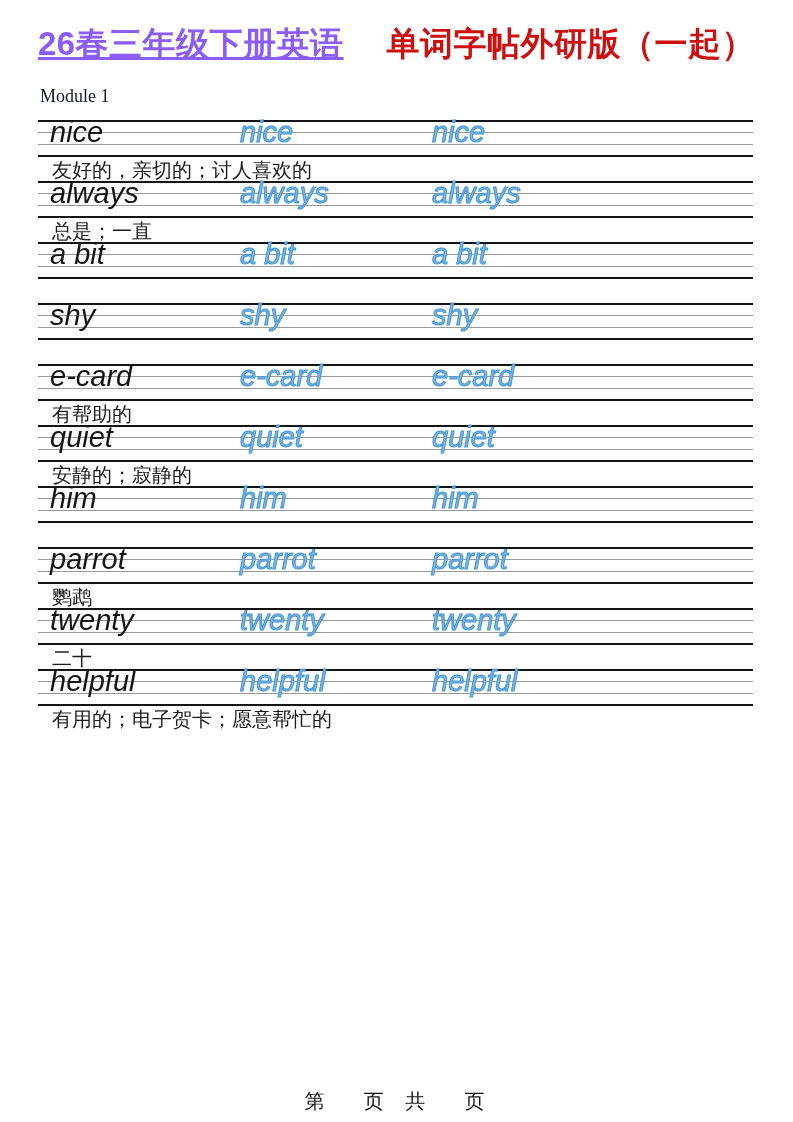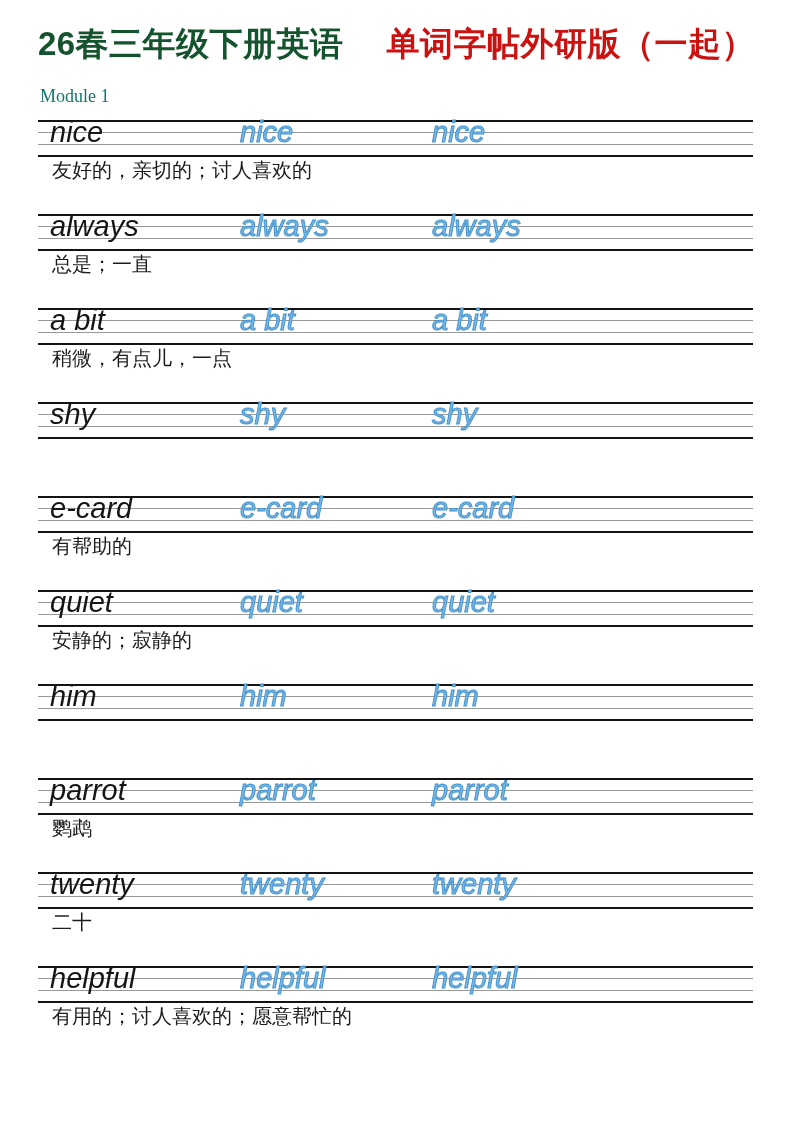--- a/index.html
+++ b/index.html
@@ -13,31 +13,31 @@
   }
   .title {
     padding-top:24px;
     text-align:center;
     font-size:33px;
     font-weight:bold;
     line-height:40px;
     letter-spacing:0.5px;
     white-space:nowrap;
   }
-  .title-black { color:#14532d; }
+  .title-black { color:#8b5cf6;text-decoration:underline; }
   .title-red   { color:var(--title_red, #cc1111);margin-left:43px; }
   .module {
     margin:22px 0 0 40px;
     font-family:"Liberation Serif", serif;
     font-size:18px;
     line-height:20px;
-    color:#0f766e;
+    color:#0f172a;
   }
   .blocks { position:absolute; top:120px; left:0; right:0; }
-  .word-block { position:relative; height:94px; }
+  .word-block { position:relative; height:61px; }
   .ruled {
     position:relative;
     margin-left:38px;
     width:715px;
     height:37px;
   }
   .rule { position:absolute; left:0; right:0; }
   .rule-black { height:2px; background:var(--rule_black, #141414); }
   .rule-gray  { height:1px; background:var(--rule_gray, #999999); }
   .r0 { top:0; } .r1 { top:12px; } .r2 { top:24px; } .r3 { top:35px; }
@@ -119,21 +119,20 @@
   <div class="word-block">
     <div class="ruled">
       <div class="rule rule-black r0"></div>
       <div class="rule rule-gray r1"></div>
       <div class="rule rule-gray r2"></div>
       <div class="rule rule-black r3"></div>
       <span class="word word-black">a bit</span>
       <span class="word word-blue t1">a bit</span>
       <span class="word word-blue t2">a bit</span>
     </div>
-    <div class="meaning">稍微，有点儿，一点</div>
   </div>
 
   <div class="word-block">
     <div class="ruled">
       <div class="rule rule-black r0"></div>
       <div class="rule rule-gray r1"></div>
       <div class="rule rule-gray r2"></div>
       <div class="rule rule-black r3"></div>
       <span class="word word-black">shy</span>
       <span class="word word-blue t1">shy</span>
@@ -208,18 +207,19 @@
   <div class="word-block">
     <div class="ruled">
       <div class="rule rule-black r0"></div>
       <div class="rule rule-gray r1"></div>
       <div class="rule rule-gray r2"></div>
       <div class="rule rule-black r3"></div>
       <span class="word word-black">helpful</span>
       <span class="word word-blue t1">helpful</span>
       <span class="word word-blue t2">helpful</span>
     </div>
-    <div class="meaning">有用的；讨人喜欢的；愿意帮忙的</div>
+    <div class="meaning">有用的；电子贺卡；愿意帮忙的</div>
   </div>
 </div>
 
+  <div class="footer">第  页 共  页</div>
 
 </div>
 
 </body></html>

